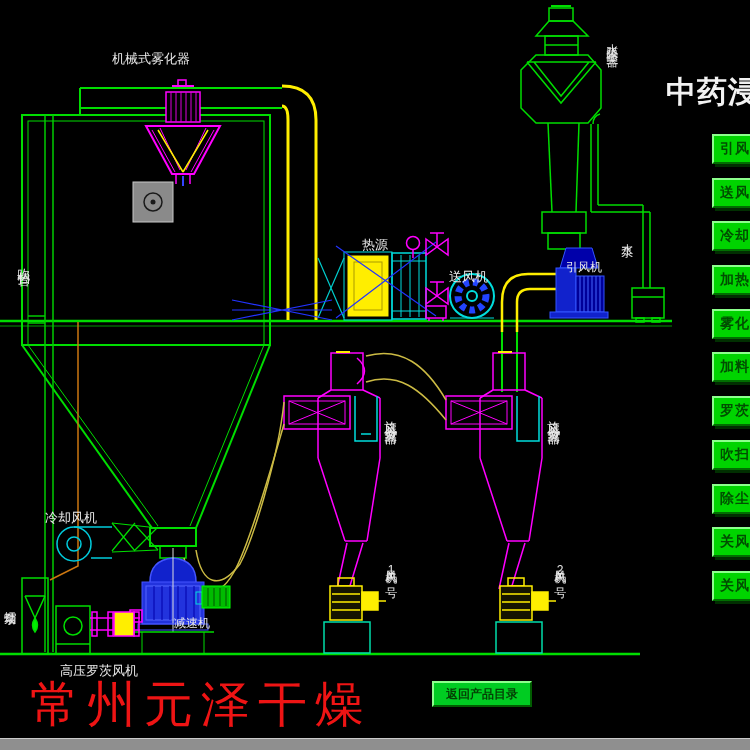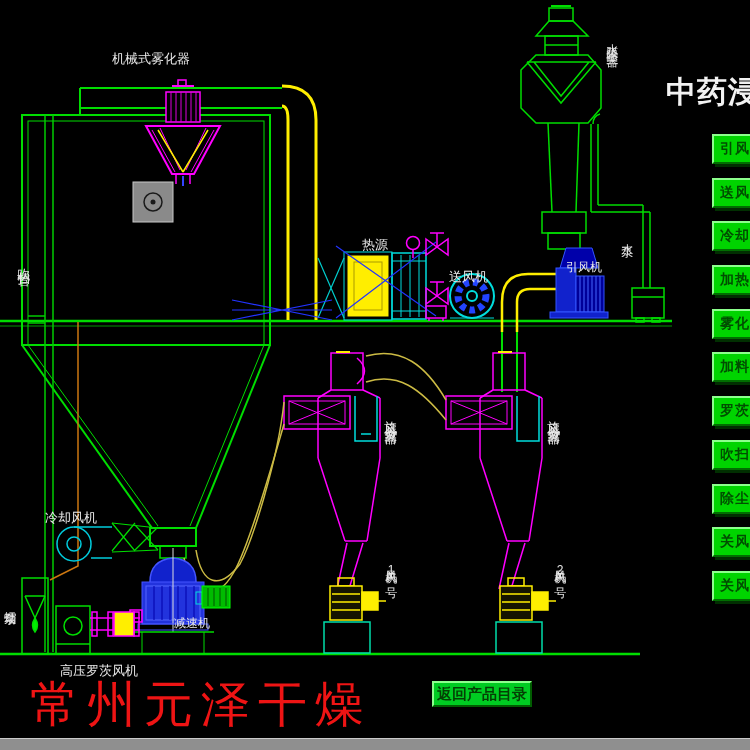--- a/index.html
+++ b/index.html
@@ -9,21 +9,21 @@
   .lbl{color:#e9e9e9;font-size:13px;white-space:nowrap;line-height:1.1;margin-top:8px;}
   .lbl-sm{font-size:12px;}
   .vtext{writing-mode:vertical-rl;text-orientation:upright;letter-spacing:3px;}
   #title{left:666px;top:72px;font-size:30px;font-weight:bold;color:#f2f2f2;
          white-space:nowrap;letter-spacing:1px;}
   #brand{left:30px;top:672px;font-size:49px;letter-spacing:8px;color:#ee1414;
          font-family:"DejaVu Serif","Liberation Serif",serif;white-space:nowrap;}
   #back-btn{left:432px;top:681px;width:96px;height:22px;background:#00cc22;
          border-top:2px solid #8cff8c;border-left:2px solid #8cff8c;
          border-bottom:2px solid #015d01;border-right:2px solid #015d01;
-         color:#043f04;font-size:15px;font-weight:bold;display:flex;
+         color:#043f04;font-size:12px;font-weight:bold;display:flex;
          align-items:center;justify-content:center;cursor:pointer;}
   #sidebar{left:712px;top:134px;width:62px;height:467px;display:flex;
          flex-direction:column;justify-content:space-between;}
   .side-btn{height:26px;background:#00d400;
          border-top:2px solid #8cff8c;border-left:2px solid #8cff8c;
          border-bottom:2px solid #016d01;border-right:2px solid #016d01;
          box-shadow:3px 3px 0 #012f01;color:#014d01;font-weight:bold;
          font-size:14px;display:flex;align-items:center;padding-left:6px;
          letter-spacing:1px;cursor:pointer;}
   #bottom-bar{left:0;top:738px;width:750px;height:12px;background:#8f8f8f;

